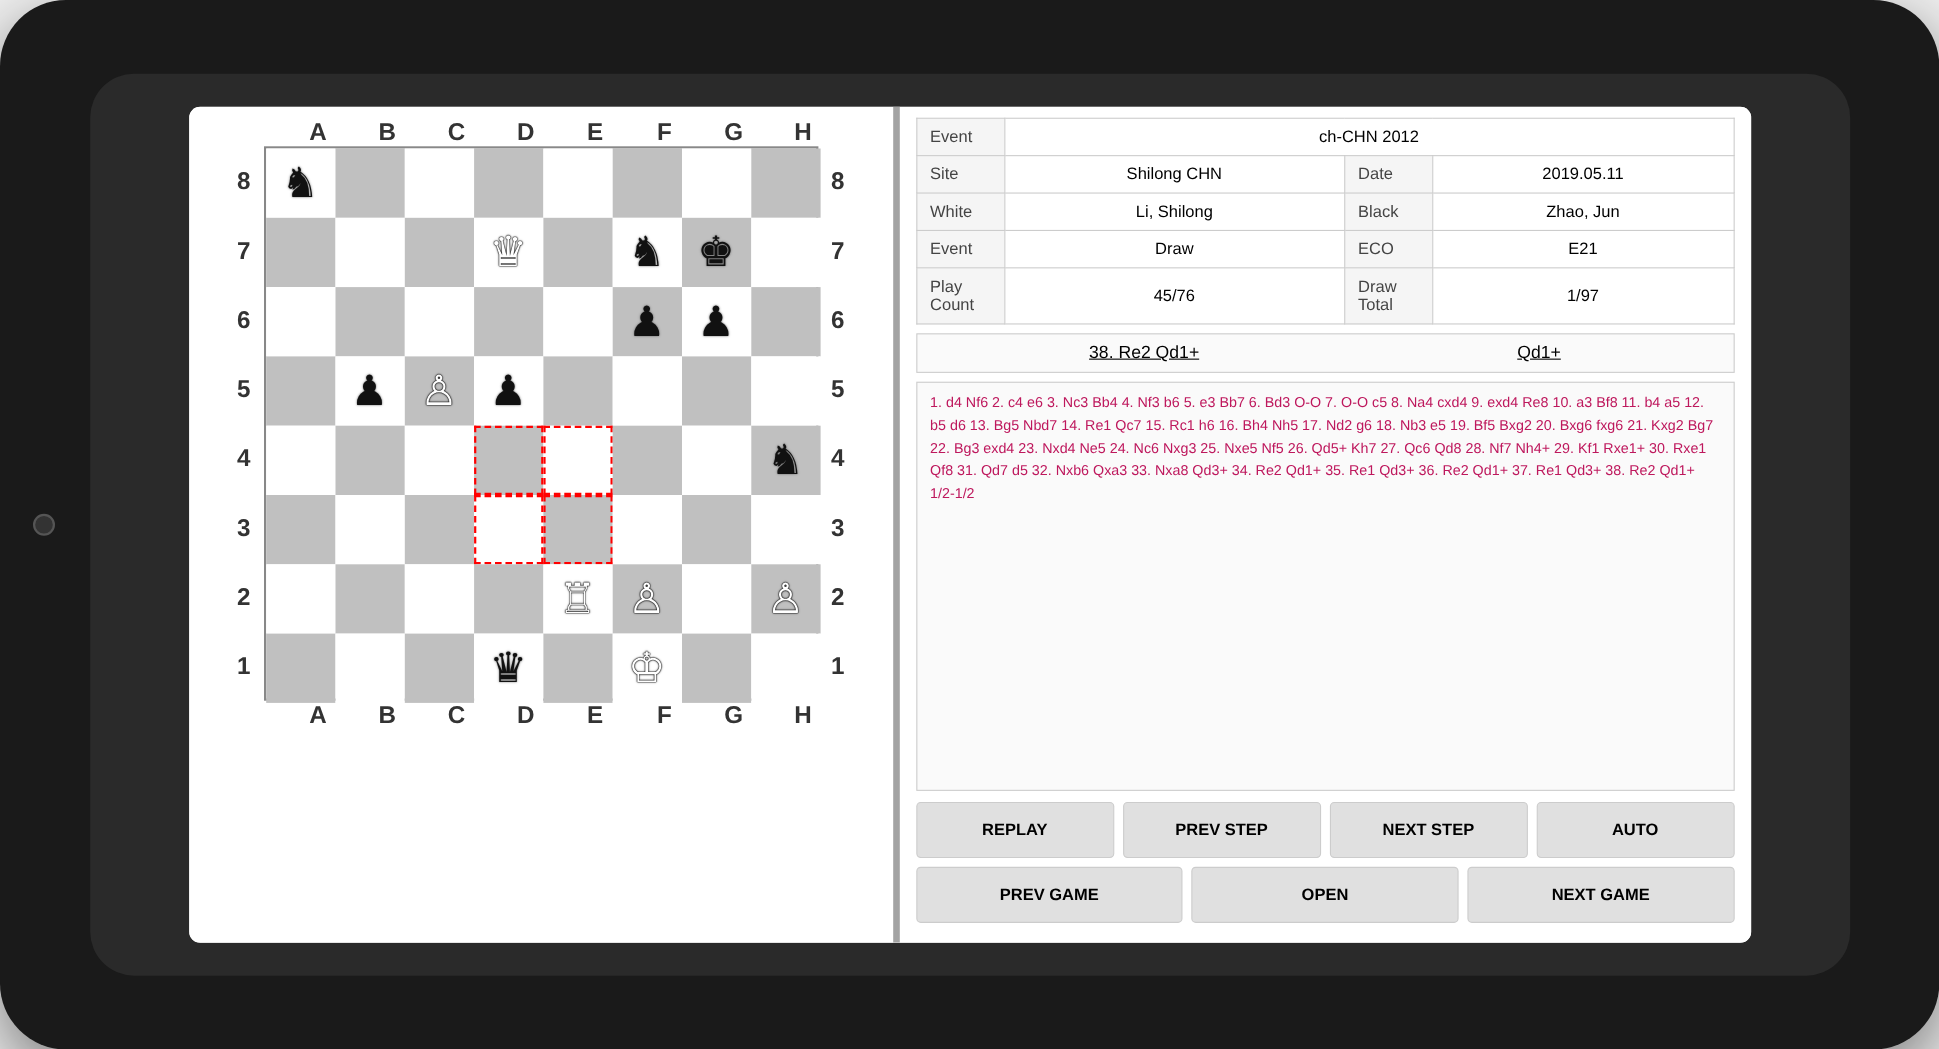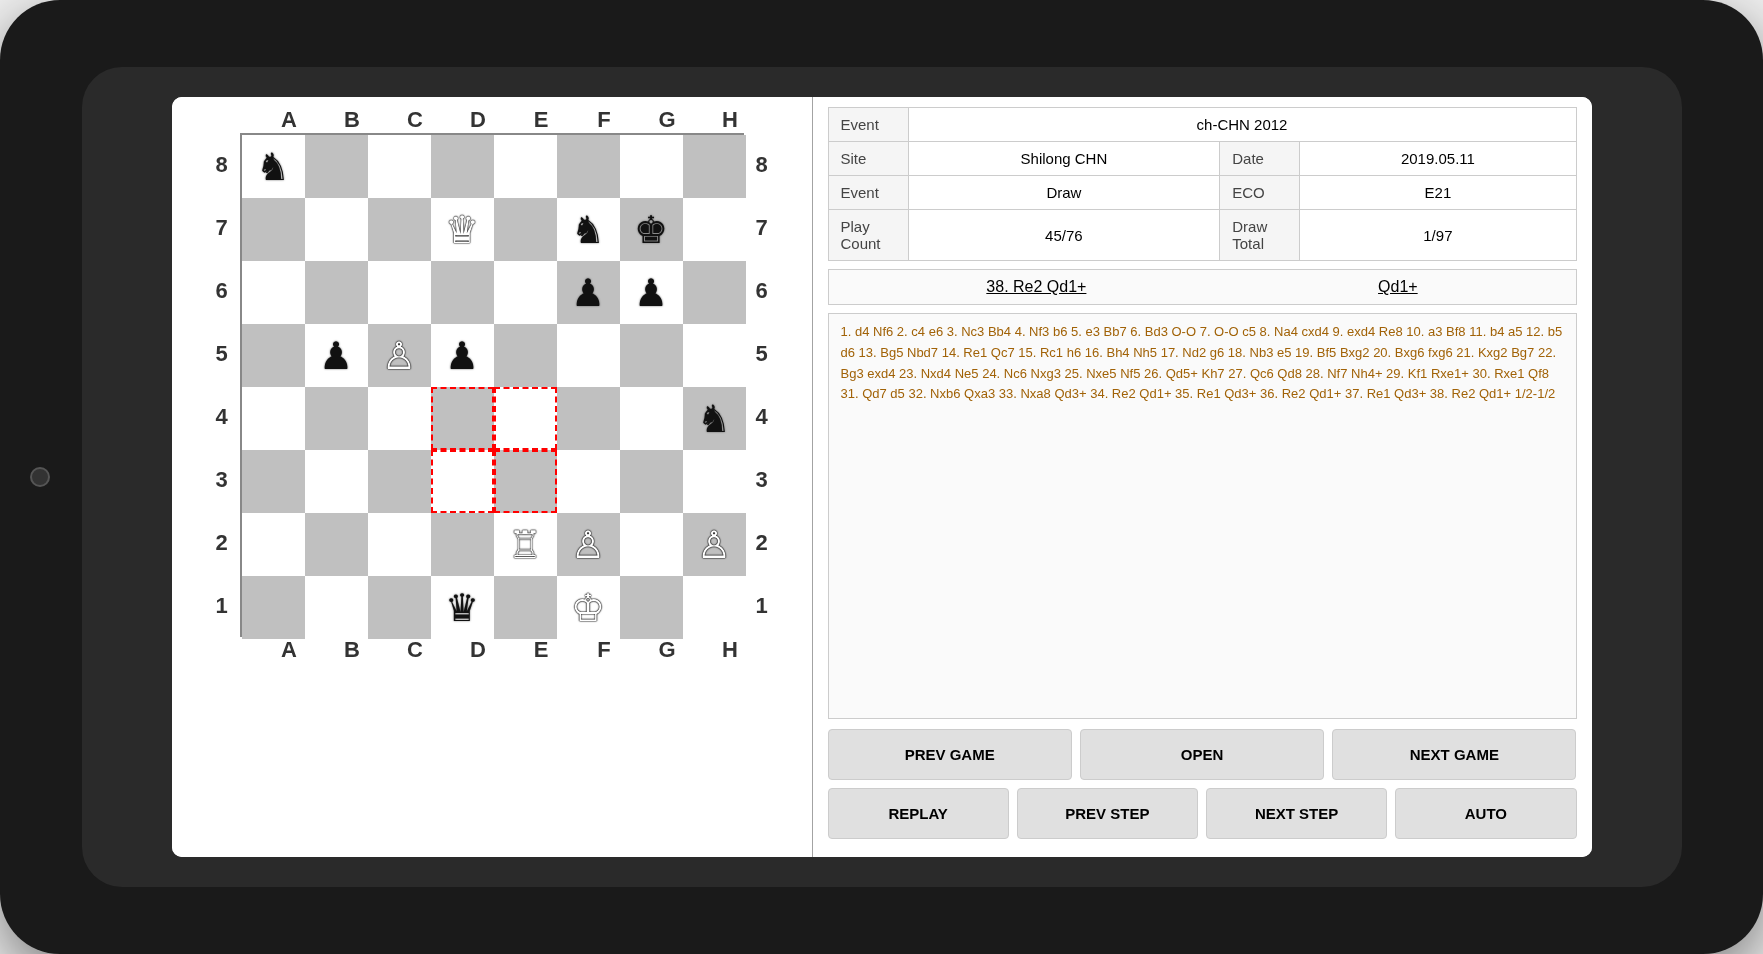--- a/index.html
+++ b/index.html
@@ -137,21 +137,21 @@
     .cell.dark { background: #c0c0c0; }
     .cell.highlight { outline: 2px dashed red; outline-offset: -2px; }
 
     
     .info-panel {
       flex: 1;
       background: white;
       display: flex;
       flex-direction: column;
       padding: 10px 15px;
-      border-left: 1px solid #a3a3a3;
+      border-left: 6px solid #a3a3a3;
     }
 
     .info-table {
       width: 100%;
       border-collapse: collapse;
       margin-bottom: 8px;
     }
     .info-table td {
       border: 1px solid #ccc;
       padding: 8px 12px;
@@ -179,21 +179,21 @@
     }
 
     .moves-text {
       border: 1px solid #ccc;
       padding: 8px 12px;
       font-size: 13px;
       line-height: 1.6;
       flex: 1;
       overflow-y: auto;
       background: #fafafa;
-      color: #a16207;
+      color: #be185d;
       margin-bottom: 10px;
     }
 
     .buttons-row {
       display: flex;
       gap: 8px;
       margin-bottom: 8px;
     }
 
     .game-btn {
@@ -374,20 +374,26 @@
           <tbody>
               <tr>
             <td class="label-cell">Event</td>
             <td class="value-cell" colspan="3">ch-CHN 2012</td>
           </tr>
           <tr>
             <td class="label-cell">Site</td>
             <td class="value-cell">Shilong CHN</td>
             <td class="label-cell">Date</td>
             <td class="value-cell">2019.05.11</td>
+          </tr>
+          <tr>
+            <td class="label-cell">White</td>
+            <td class="value-cell">Li, Shilong</td>
+            <td class="label-cell">Black</td>
+            <td class="value-cell">Zhao, Jun</td>
           </tr>
           <tr>
             <td class="label-cell">Event</td>
             <td class="value-cell">Draw</td>
             <td class="label-cell">ECO</td>
             <td class="value-cell">E21</td>
           </tr>
           <tr>
             <td class="label-cell">Play Count</td>
             <td class="value-cell">45/76</td>
@@ -398,27 +404,27 @@
           </table>
 
         <div class="move-display">
           <span>38. Re2 Qd1+</span>
           <span>Qd1+</span>
         </div>
 
         <div class="moves-text">1. d4 Nf6 2. c4 e6 3. Nc3 Bb4 4. Nf3 b6 5. e3 Bb7 6. Bd3 O-O 7. O-O c5 8. Na4 cxd4 9. exd4 Re8 10. a3 Bf8 11. b4 a5 12. b5 d6 13. Bg5 Nbd7 14. Re1 Qc7 15. Rc1 h6 16. Bh4 Nh5 17. Nd2 g6 18. Nb3 e5 19. Bf5 Bxg2 20. Bxg6 fxg6 21. Kxg2 Bg7 22. Bg3 exd4 23. Nxd4 Ne5 24. Nc6 Nxg3 25. Nxe5 Nf5 26. Qd5+ Kh7 27. Qc6 Qd8 28. Nf7 Nh4+ 29. Kf1 Rxe1+ 30. Rxe1 Qf8 31. Qd7 d5 32. Nxb6 Qxa3 33. Nxa8 Qd3+ 34. Re2 Qd1+ 35. Re1 Qd3+ 36. Re2 Qd1+ 37. Re1 Qd3+ 38. Re2 Qd1+ 1/2-1/2</div>
 
         <div class="buttons-row">
-          <button class="game-btn">PREV GAME</button>
-          <button class="game-btn">OPEN</button>
-          <button class="game-btn">NEXT GAME</button>
-        </div>
-        <div class="buttons-row">
           <button class="game-btn">REPLAY</button>
           <button class="game-btn">PREV STEP</button>
           <button class="game-btn">NEXT STEP</button>
           <button class="game-btn">AUTO</button>
         </div>
+        <div class="buttons-row">
+          <button class="game-btn">PREV GAME</button>
+          <button class="game-btn">OPEN</button>
+          <button class="game-btn">NEXT GAME</button>
+        </div>
       </div>
 
     </div>
   </div>
 </div>
 
 </body></html>

